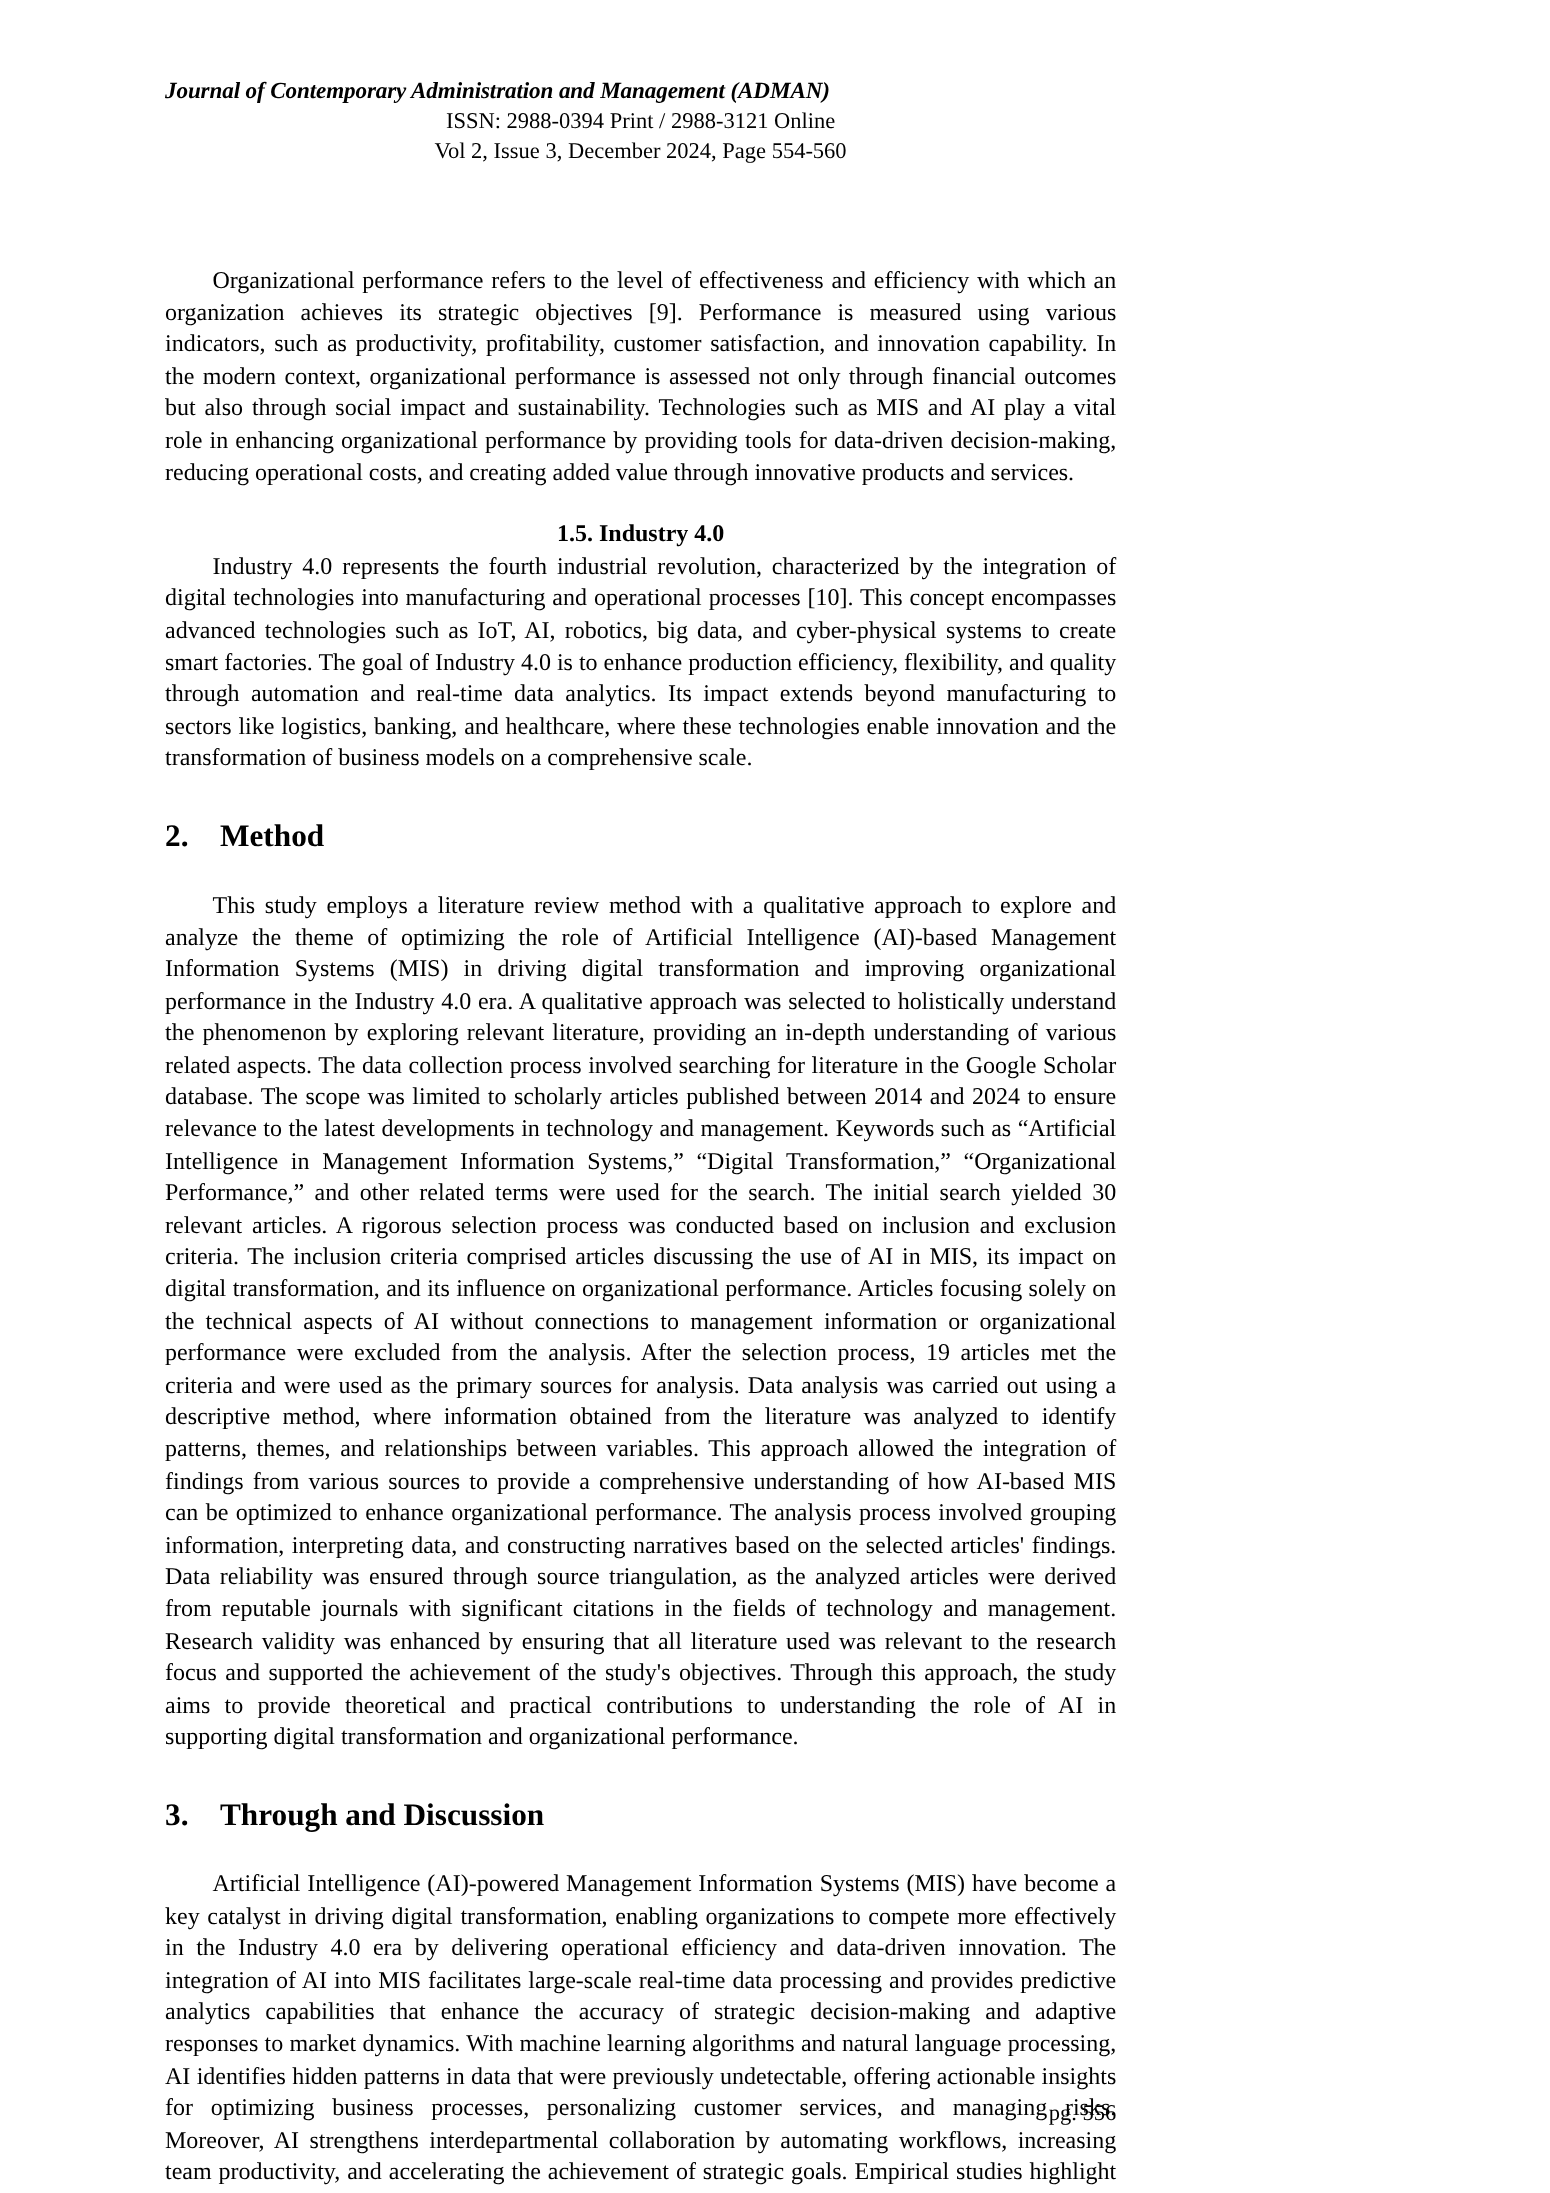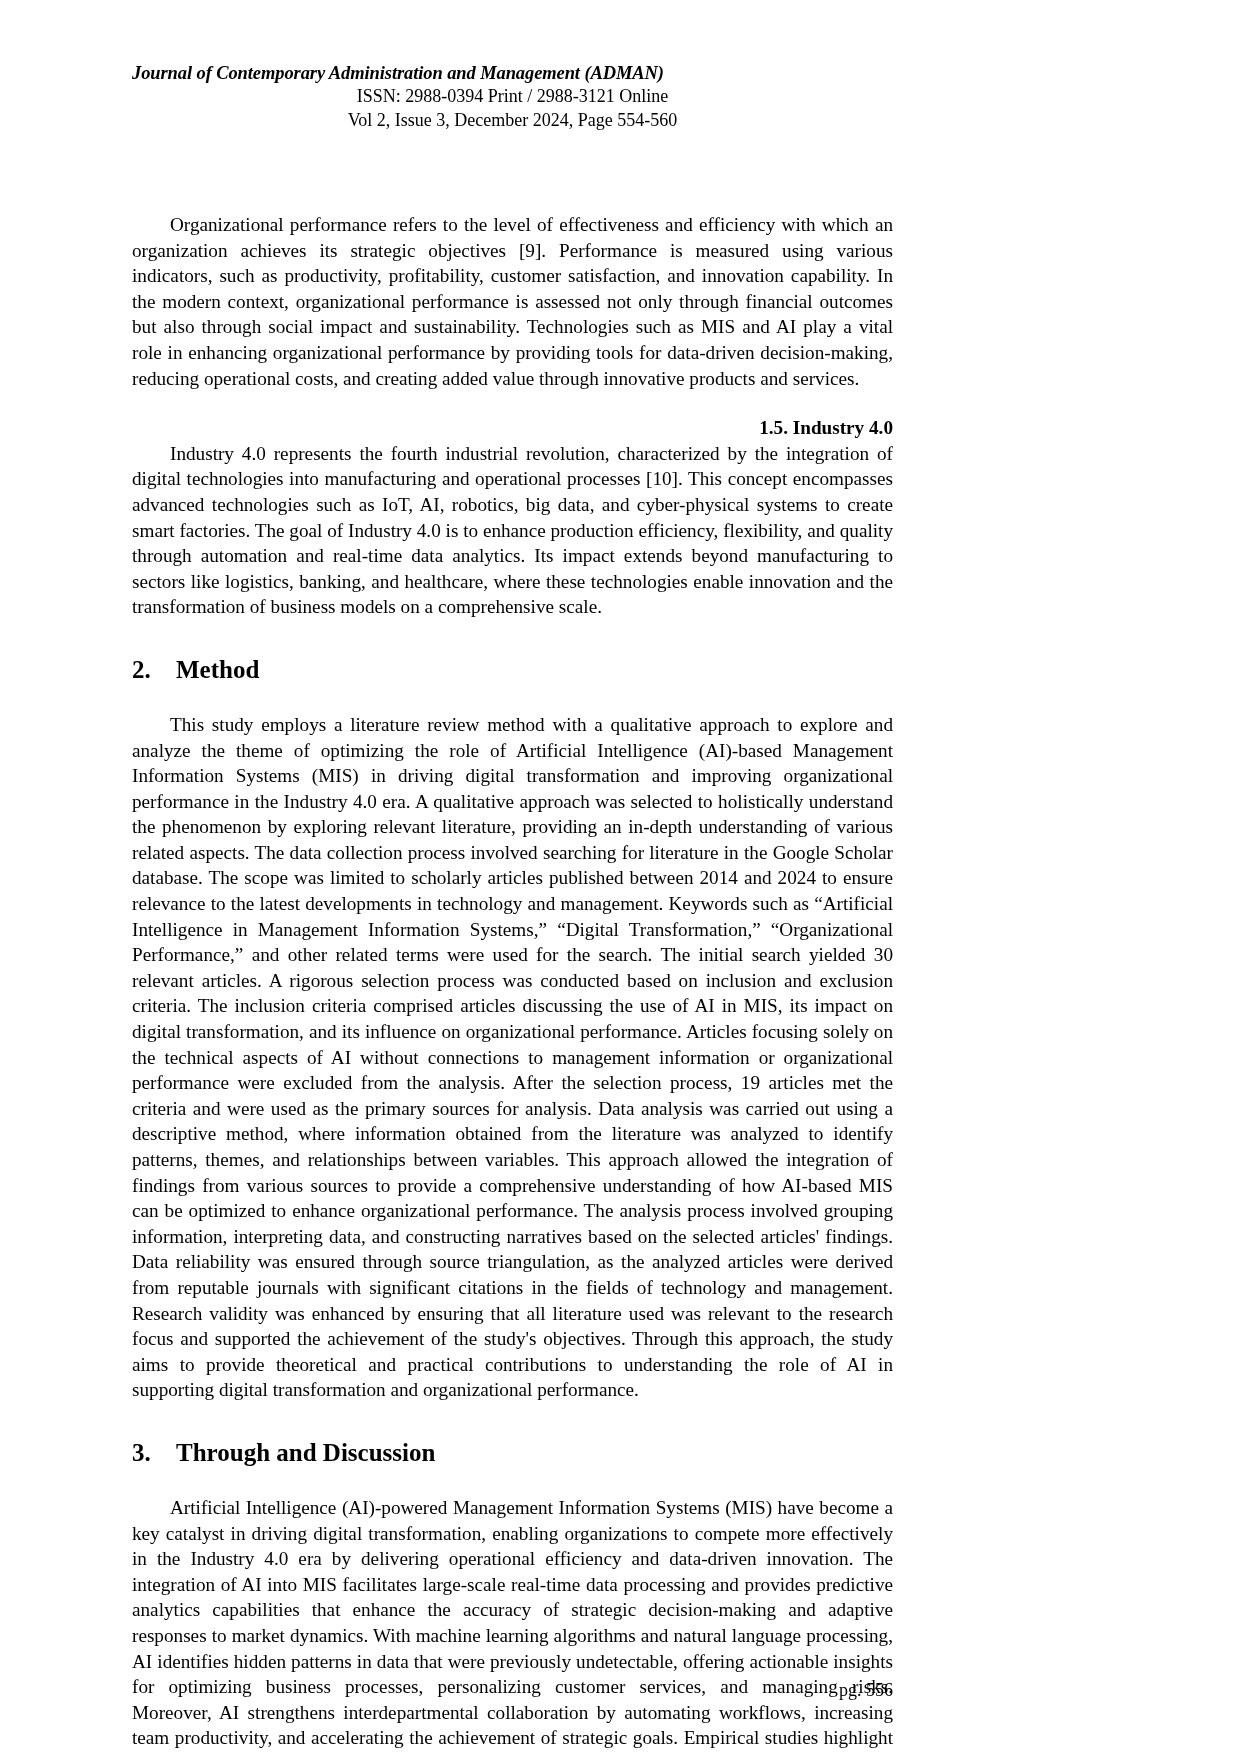--- a/index.html
+++ b/index.html
@@ -54,21 +54,21 @@
     text-indent: 38px;
     hyphens: none;
   }
   p.gap-after { margin-bottom: 24px; }
   
   h3.subhead {
     margin: 0;
     font-size: 19.2px;
     line-height: 25.6px;
     font-weight: bold;
-    text-align: right;
+    text-align: center;
   }
   
   h2.mainhead {
     margin: 0;
     font-size: 25px;
     line-height: 32px;
     font-weight: bold;
     display: flex;
     align-items: baseline;
   }

